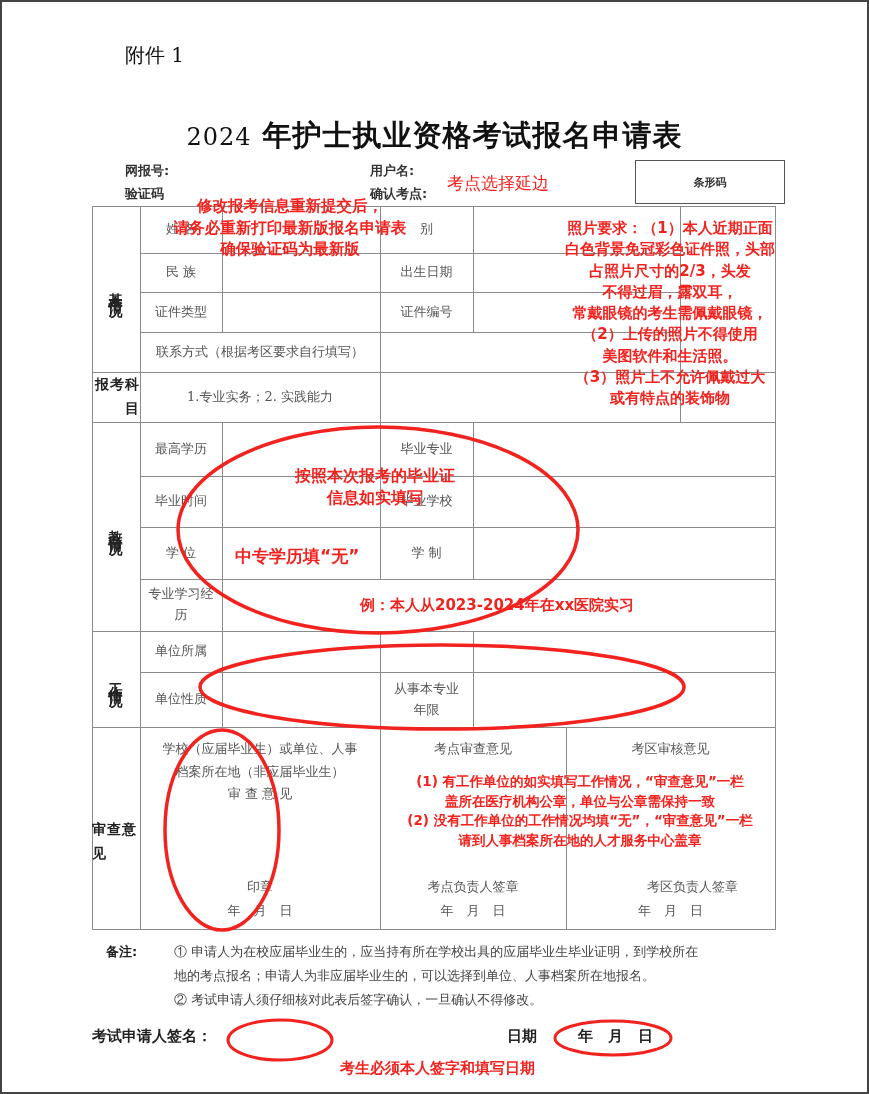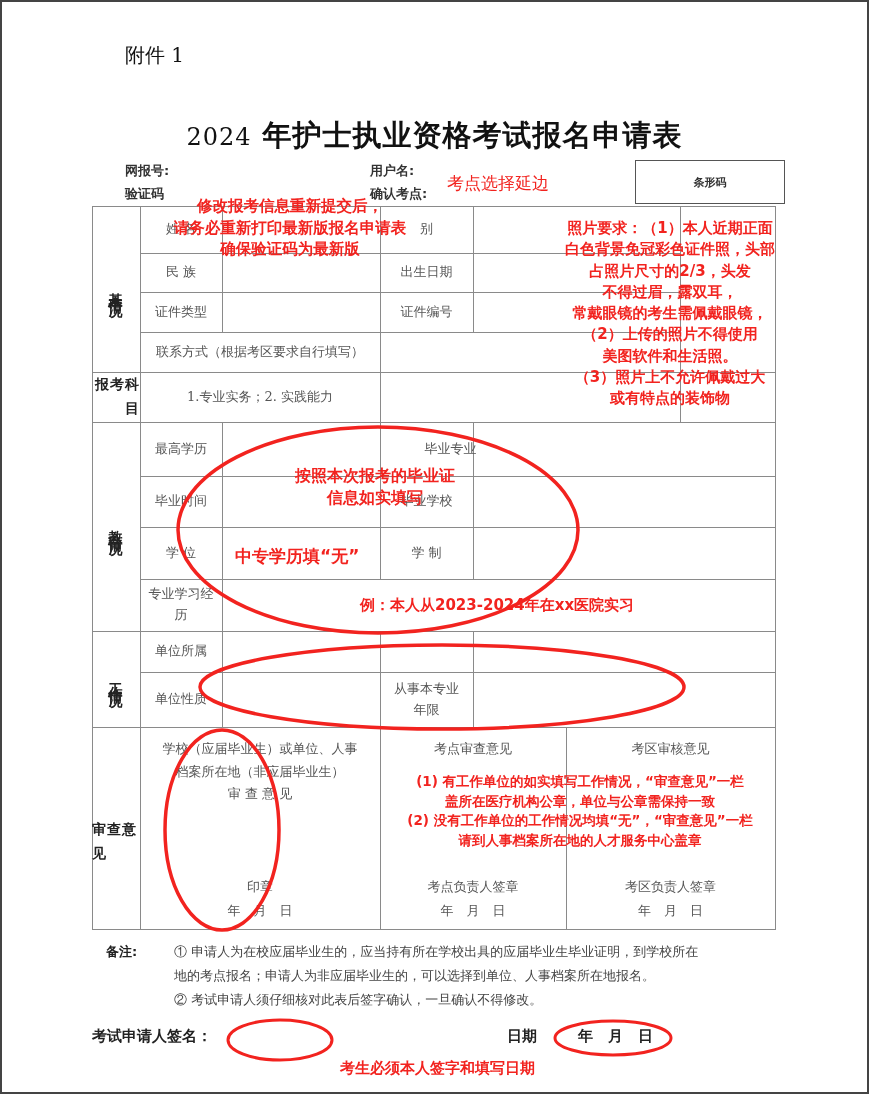--- a/index.html
+++ b/index.html
@@ -121,21 +121,21 @@
   <div class="cell" style="left:288px;top:86px;width:93px;height:40px;">证件编号</div>
   <div class="cell" style="left:381px;top:86px;width:207px;height:40px;"></div>
   <div class="cell" style="left:56px;top:126px;width:224px;height:40px;">联系方式（根据考区要求自行填写）</div>
   <div class="cell" style="left:288px;top:126px;width:300px;height:40px;"></div>
   <div class="cell" style="left:588px;top:0;width:96px;height:216px;"></div>
 
   <div class="cell" style="left:48px;top:166px;width:240px;height:50px;">1.专业实务；2. 实践能力</div>
 
   <div class="cell" style="left:48px;top:216px;width:82px;height:54px;">最高学历</div>
   <div class="cell" style="left:130px;top:216px;width:158px;height:54px;"></div>
-  <div class="cell" style="left:288px;top:216px;width:93px;height:54px;margin-left:24px;">毕业专业</div>
+  <div class="cell" style="left:288px;top:216px;width:93px;height:54px;">毕业专业</div>
   <div class="cell" style="left:381px;top:216px;width:303px;height:54px;"></div>
   <div class="cell" style="left:48px;top:270px;width:82px;height:51px;">毕业时间</div>
   <div class="cell" style="left:130px;top:270px;width:158px;height:51px;"></div>
   <div class="cell" style="left:288px;top:270px;width:93px;height:51px;">毕业学校</div>
   <div class="cell" style="left:381px;top:270px;width:303px;height:51px;"></div>
   <div class="cell" style="left:48px;top:321px;width:82px;height:52px;">学 位</div>
   <div class="cell" style="left:130px;top:321px;width:158px;height:52px;"></div>
   <div class="cell" style="left:288px;top:321px;width:93px;height:52px;">学 制</div>
   <div class="cell" style="left:381px;top:321px;width:303px;height:52px;"></div>
   <div class="cell" style="left:56px;top:373px;width:66px;height:52px;">专业学习经历</div>
@@ -153,21 +153,21 @@
     <span>学校（应届毕业生）或单位、人事</span>
     <span>档案所在地（非应届毕业生）</span>
     <span>审 查 意 见</span>
   </div>
   <div class="cell" style="left:48px;top:670px;width:240px;height:22px;">印章</div>
   <div class="cell" style="left:48px;top:694px;width:240px;height:22px;">年　月　日</div>
   <div class="cell" style="left:288px;top:531px;width:186px;height:24px;">考点审查意见</div>
   <div class="cell" style="left:288px;top:670px;width:186px;height:22px;">考点负责人签章</div>
   <div class="cell" style="left:288px;top:694px;width:186px;height:22px;">年　月　日</div>
   <div class="cell" style="left:474px;top:531px;width:209px;height:24px;">考区审核意见</div>
-  <div class="cell" style="left:474px;top:670px;width:209px;height:22px;">考区负责人签章</div>
+  <div class="cell" style="left:496px;top:670px;width:209px;height:22px;">考区负责人签章</div>
   <div class="cell" style="left:474px;top:694px;width:209px;height:22px;">年　月　日</div>
 </div>
 
 <div class="notes">
   <div><span class="lbl">备注:</span><span>① 申请人为在校应届毕业生的，应当持有所在学校出具的应届毕业生毕业证明，到学校所在</span></div>
   <div class="ind">地的考点报名；申请人为非应届毕业生的，可以选择到单位、人事档案所在地报名。</div>
   <div class="ind">② 考试申请人须仔细核对此表后签字确认，一旦确认不得修改。</div>
 </div>
 
 <div class="sig" style="left:92px;top:1027px;">考试申请人签名：</div>

